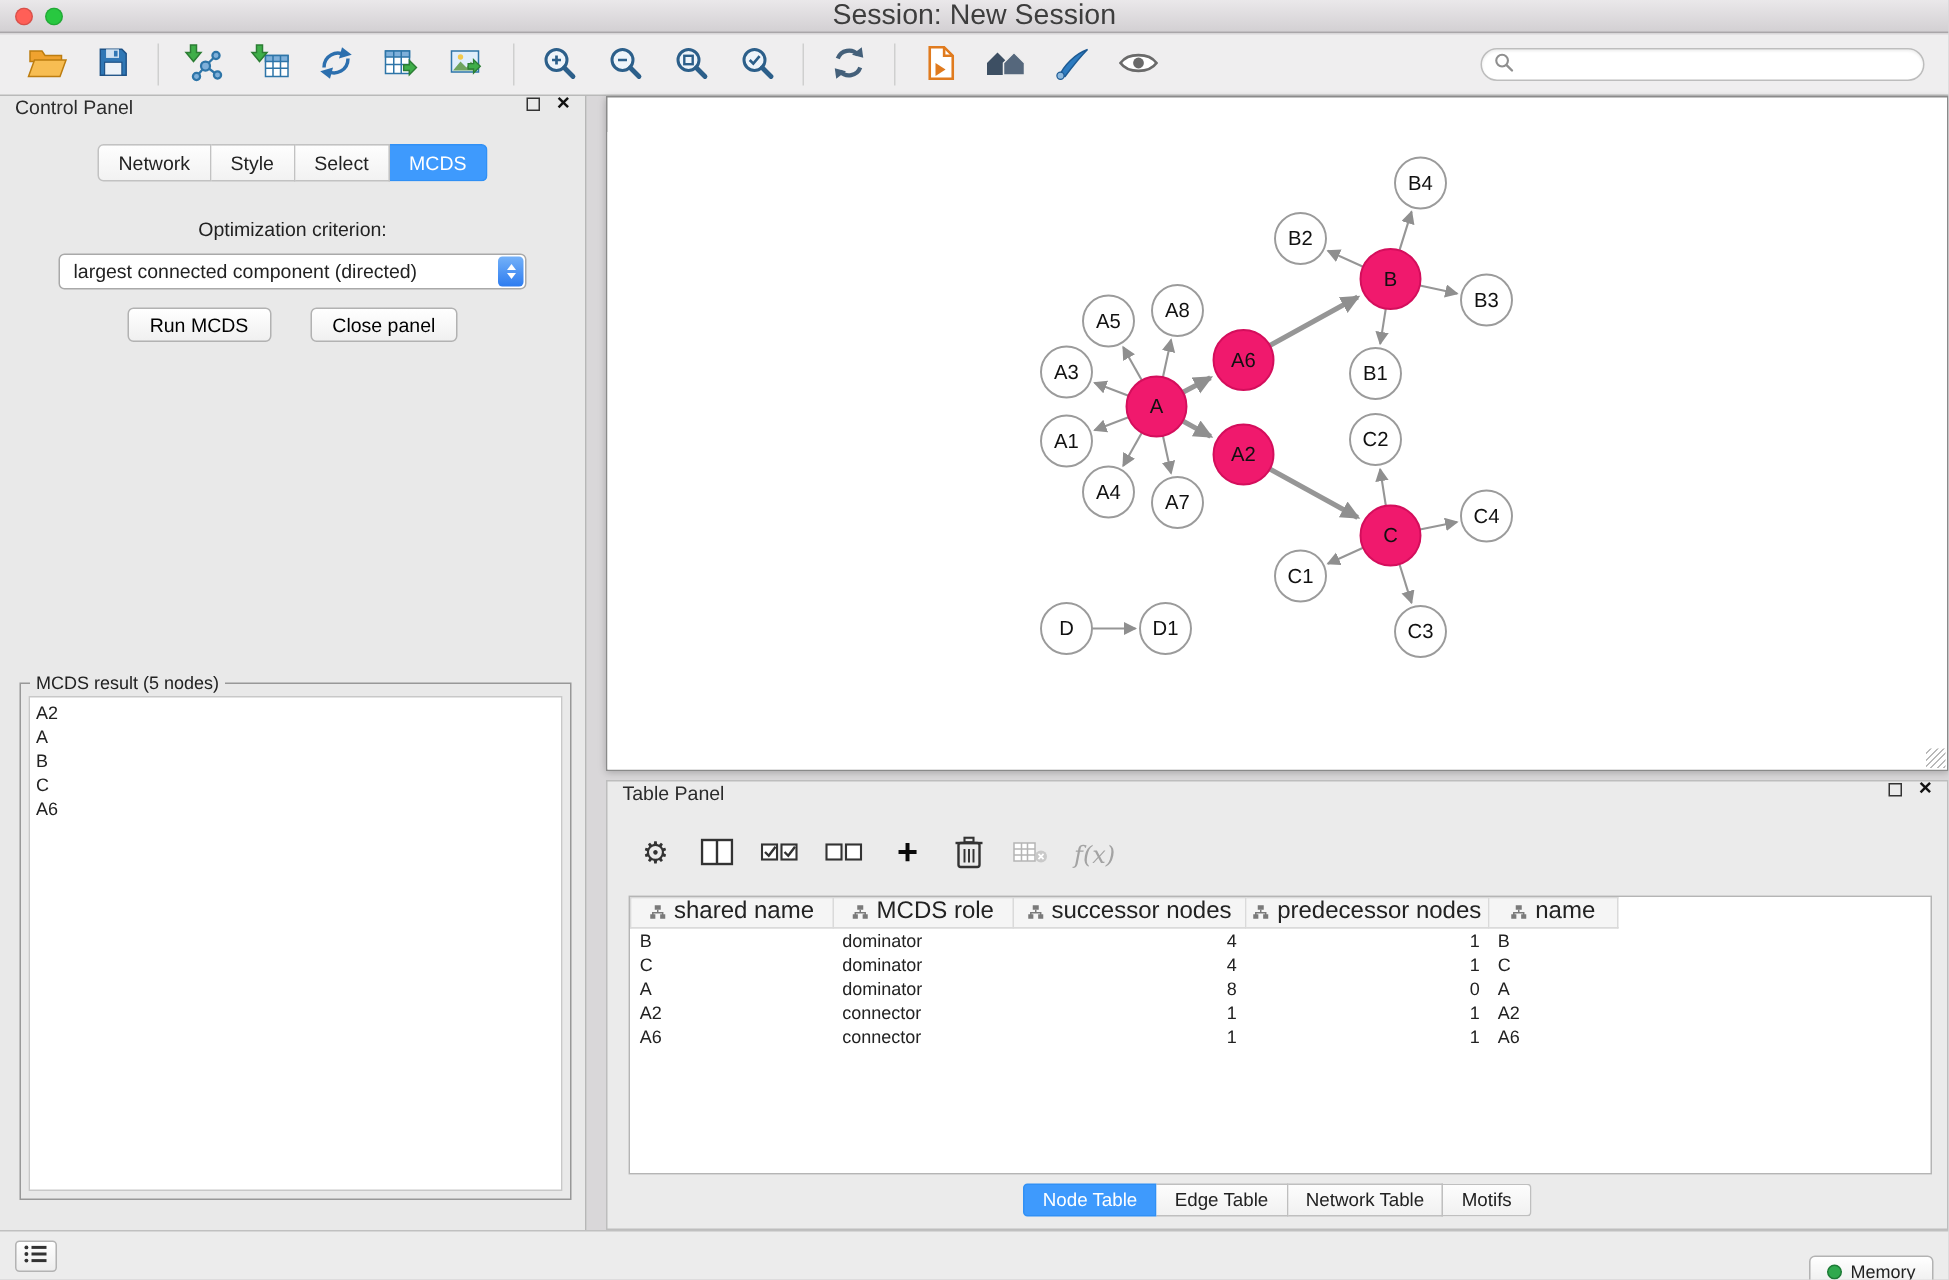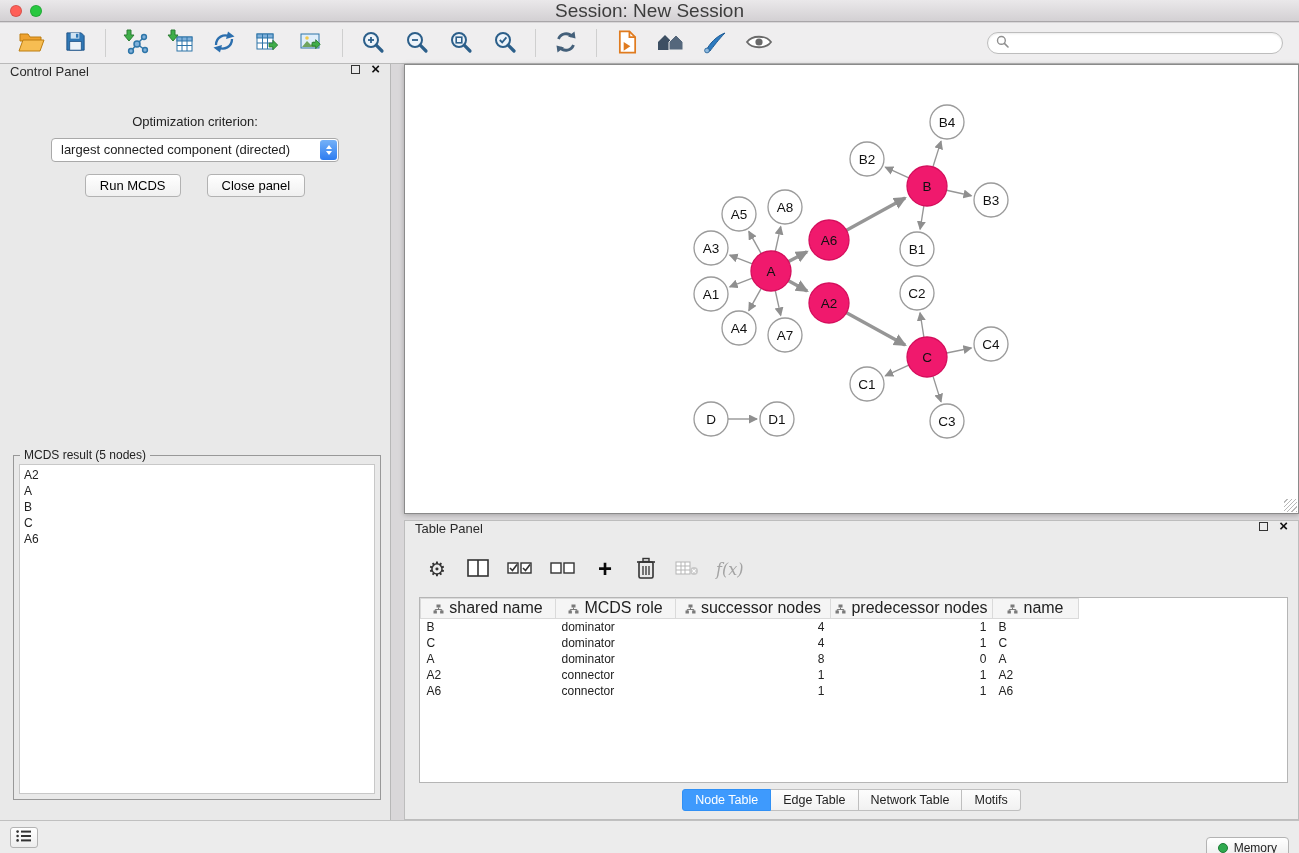--- a/index.html
+++ b/index.html
@@ -33,21 +33,21 @@
   .close-glyph { font-weight:700; font-size:15px; line-height:10px; color:#111; }
 
   .cp-tabs { display:flex; justify-content:center; margin-top:6px; }
   .cp-tabs .tab { font-size:13px; padding:4px 13px; background:linear-gradient(#fefefe,#f2f2f2);
     border:1px solid #c2c2c2; border-left:none; color:#222; cursor:default; }
   .cp-tabs .tab:first-child { border-left:1px solid #c2c2c2; border-radius:4px 0 0 4px; }
   .cp-tabs .tab:last-child { border-radius:0 4px 4px 0; }
   .cp-tabs .tab.active { background:#3e9afd; color:#fff; border-color:#3090f5; }
 
   .opt-label { text-align:center; margin-top:24px; font-size:13px; }
-  .dropdown { width:288px; height:24px; margin:9px auto 0; background:#fff; border:1px solid #a9a9a9;
+  .dropdown { width:312px; height:24px; margin:9px auto 0; background:#fff; border:1px solid #a9a9a9;
     border-radius:4px; position:relative; font-size:13px; line-height:22px; padding-left:9px; cursor:default; }
   .stepper { position:absolute; right:1px; top:1px; bottom:1px; width:17px; border-radius:3px;
     background:linear-gradient(#74b1f8,#2d7cf0); display:flex; flex-direction:column; align-items:center; justify-content:center; gap:2px; }
   .arr-up { width:0; height:0; border-left:3.5px solid transparent; border-right:3.5px solid transparent; border-bottom:4.5px solid #fff; }
   .arr-dn { width:0; height:0; border-left:3.5px solid transparent; border-right:3.5px solid transparent; border-top:4.5px solid #fff; }
 
   .cp-buttons { display:flex; justify-content:center; gap:26px; margin-top:12px; }
   .btn { background:linear-gradient(#ffffff,#f0f0f0); border:1px solid #b2b2b2; border-radius:4px;
     padding:3px 14px; font-size:13px; font-family:"Liberation Sans",sans-serif; cursor:default; }
 
@@ -254,20 +254,26 @@
 </div>
 
 <div class="control-panel">
   <div class="panel-header">
     <span>Control Panel</span>
     <span class="panel-controls">
       <span class="float-glyph"></span>
       <span class="close-glyph">×</span>
     </span>
   </div>
+  <div class="cp-tabs" id="cp-tabs">
+      <div class="tab">Network</div>
+      <div class="tab">Style</div>
+      <div class="tab">Select</div>
+      <div class="tab active">MCDS</div>
+    </div>
   <div class="opt-label">Optimization criterion:</div>
   <div class="dropdown">
     <span>largest connected component (directed)</span>
     <span class="stepper">
         <span class="arr-up"></span>
         <span class="arr-dn"></span>
       </span>
   </div>
   <div class="cp-buttons">
     <button class="btn">Run MCDS</button>

